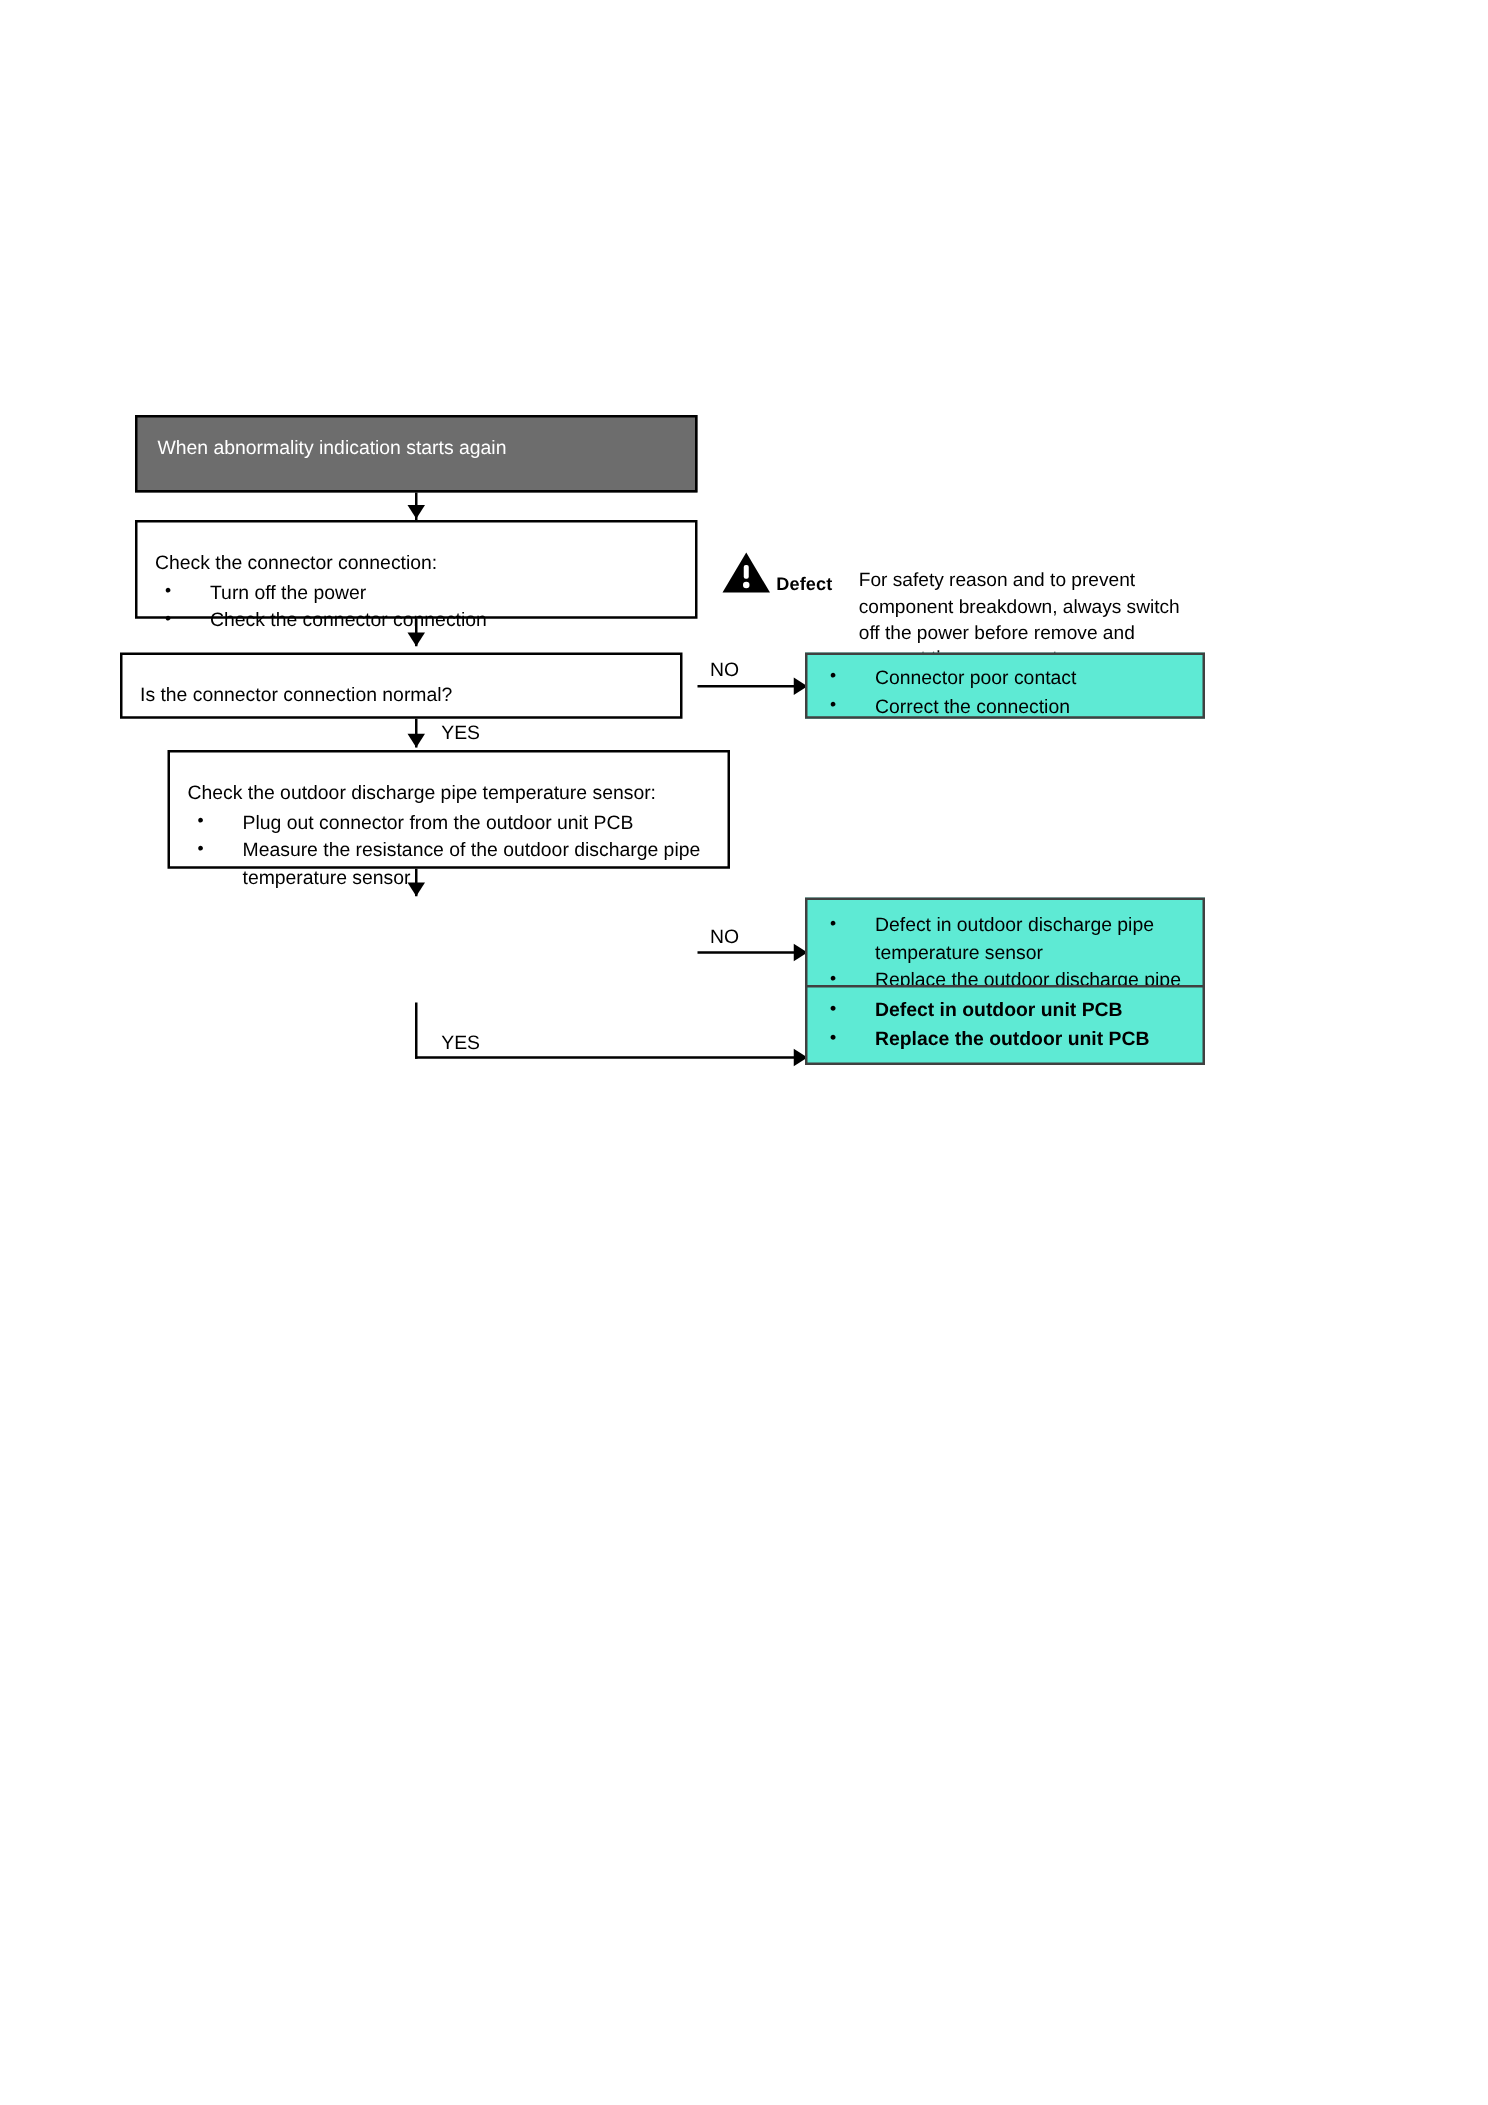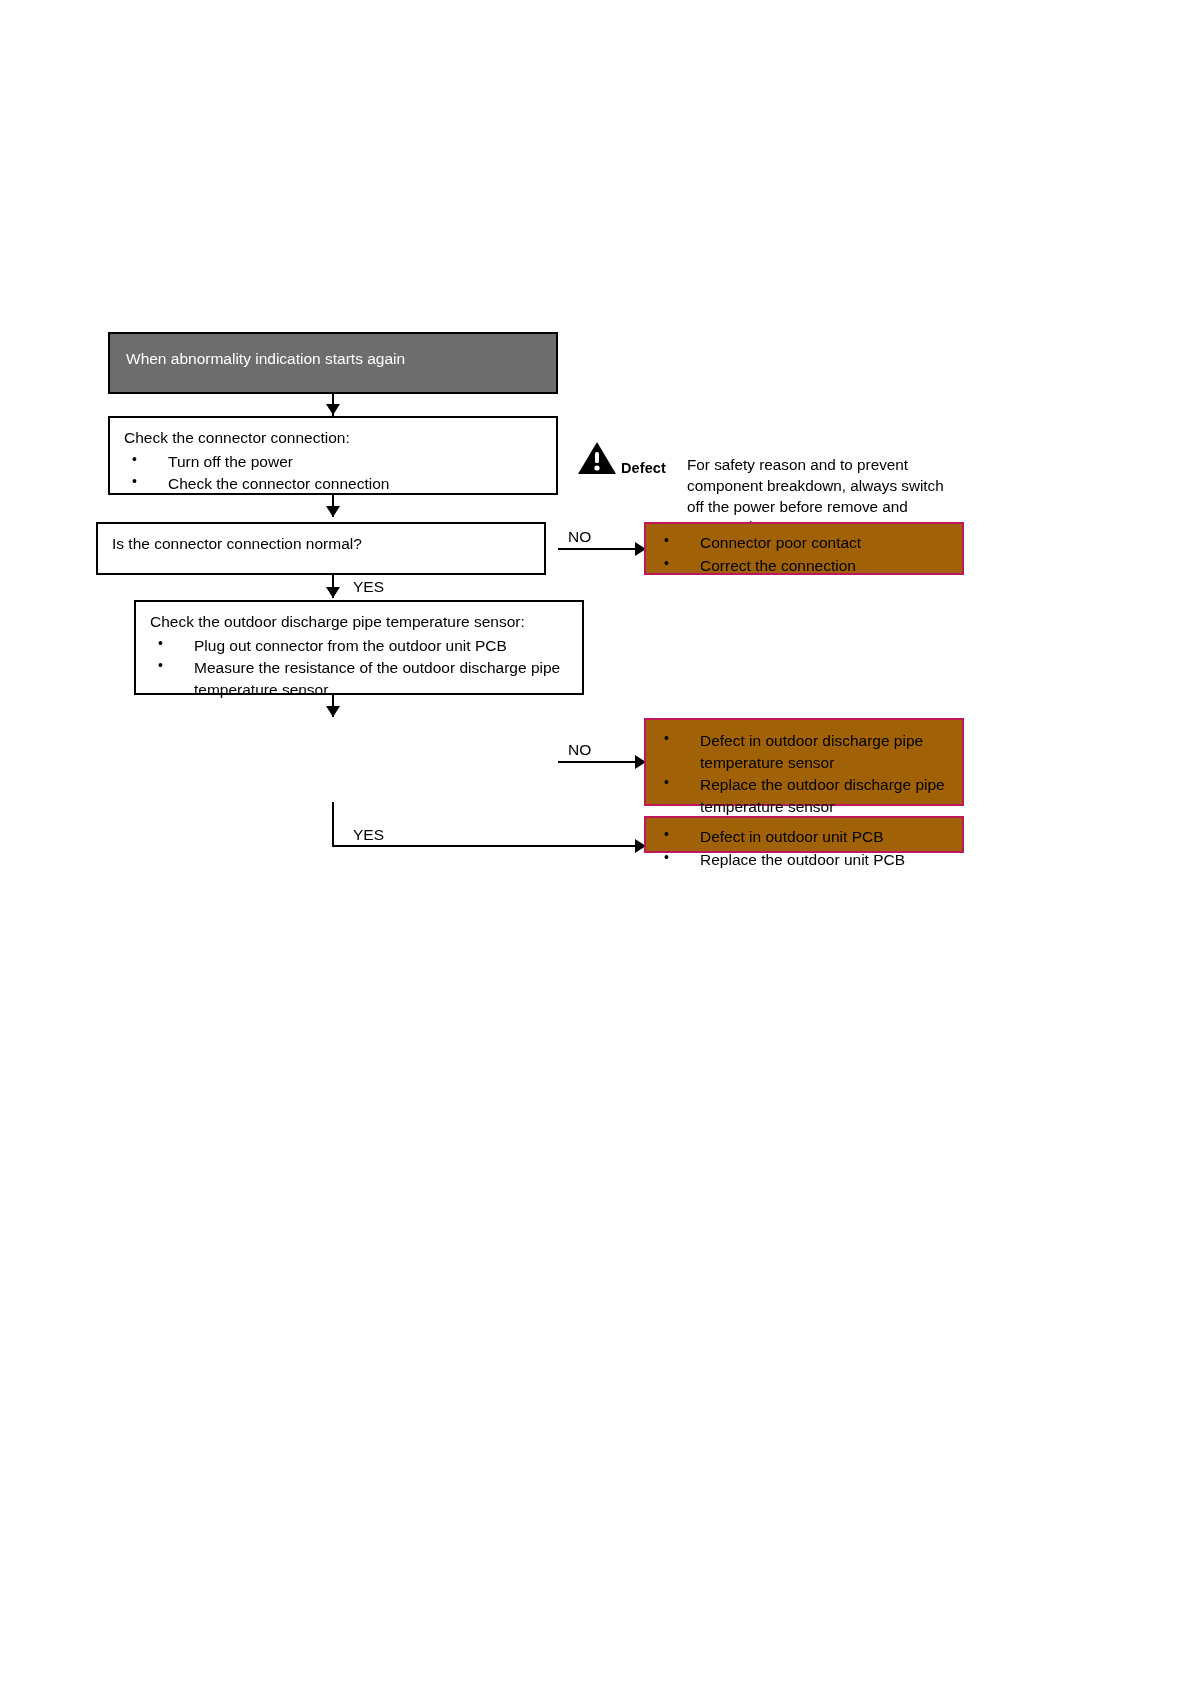--- a/index.html
+++ b/index.html
@@ -19,24 +19,24 @@
     background:#ffffff;
     font-size:15.5px;
     line-height:1.38;
   }
   .node.start{
     background:#6d6d6d;
     border:2px solid #000000;
     color:#ffffff;
   }
   .node.result{
-    background:#a16207;
-    border:2px solid #be185d;
-  }
-  .node .pad{padding:9px 14px 8px 14px;}
+    background:#5eead4;
+    border:2px solid #404040;
+  }
+  .node .pad{padding:22px 14px 8px 14px;}
   .node.start .pad{padding:14px 16px;}
 
   .title-line{font-size:15.5px;color:#ffffff;}
 
   
   ul.bl{
     margin:2px 0 0 0;
     padding:0;
     list-style:none;
   }
@@ -189,21 +189,21 @@
         <li>Replace the outdoor discharge pipe temperature sensor</li>
       </ul>
     </div>
   </div>
 
   <div class="vline" style="left:332px;top:802px;height:45px;"></div>
   <div class="hline" style="left:332px;top:845px;width:312px;"></div>
   <div class="arrow-right" style="left:635px;top:839px;"></div>
   <div class="edge-label" style="left:353px;top:827px;">YES</div>
 
-  <div class="node result" style="left:644px;top:816px;width:320px;height:37px;">
+  <div class="node result" style="left:644px;top:788px;width:320px;height:64px;font-weight:bold;">
     <div class="pad" style="padding:6px 10px;">
       <ul class="bl">
         <li>Defect in outdoor unit PCB</li>
         <li>Replace the outdoor unit PCB</li>
       </ul>
     </div>
   </div>
 
 </div>
 

